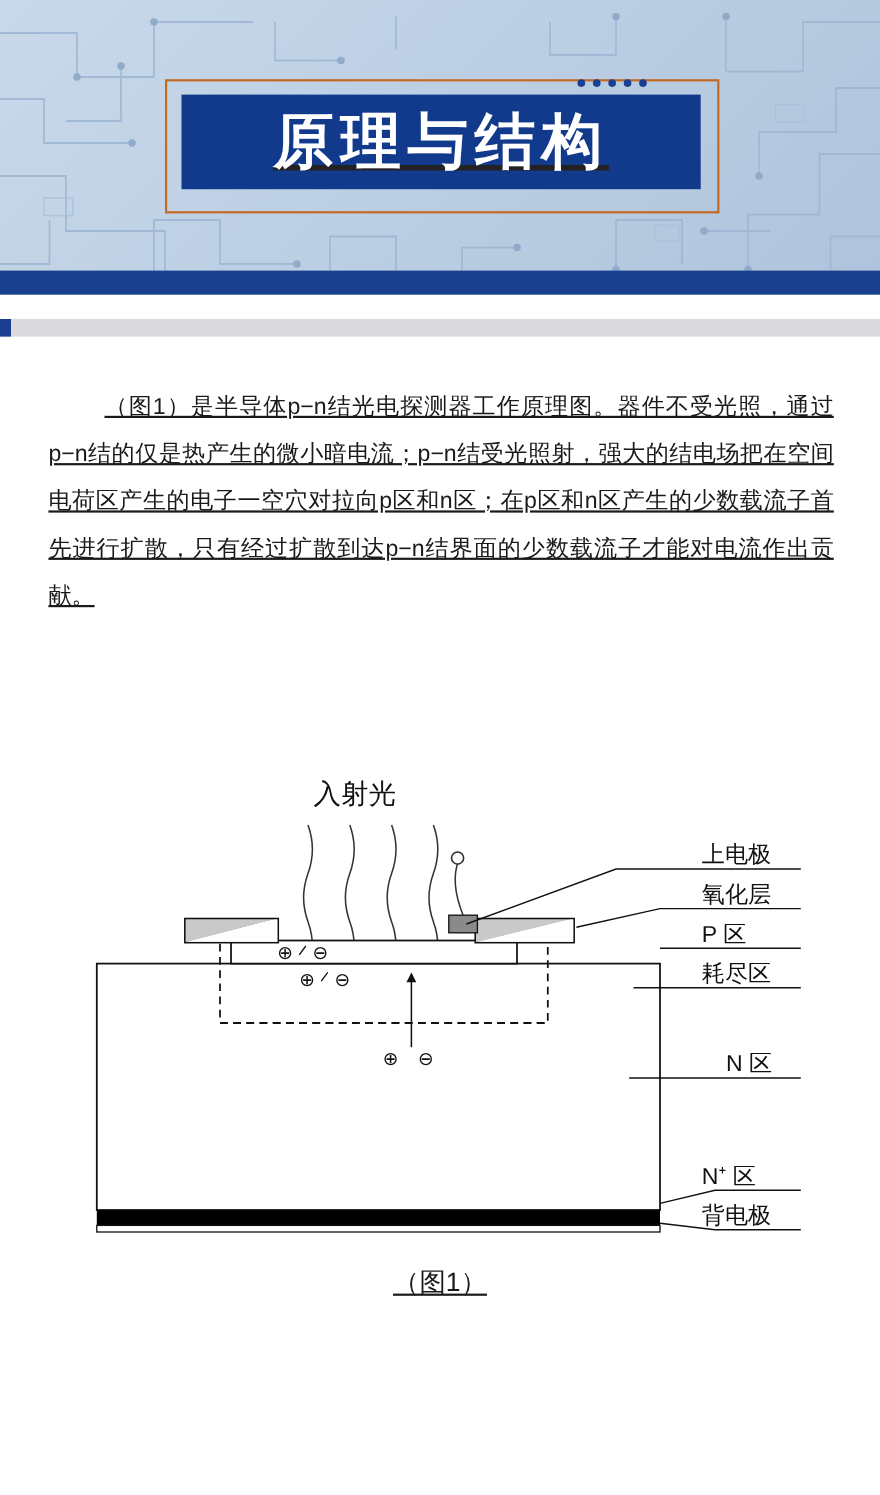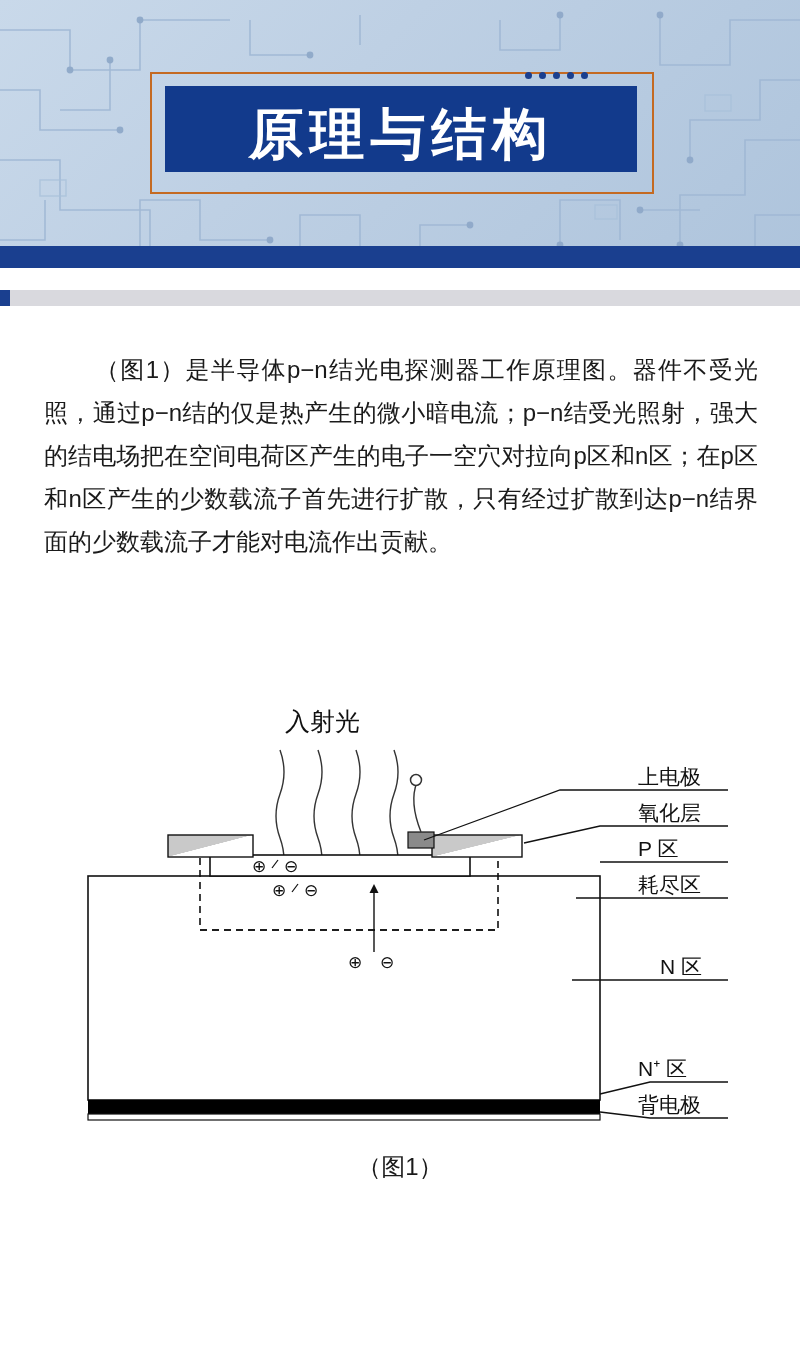--- a/index.html
+++ b/index.html
@@ -46,22 +46,23 @@
     border: 2px solid #c46a22;
   }
   .title-box {
     position: absolute;
     left: 165px;
     top: 86px;
     width: 472px;
     height: 86px;
     background: #123a8c;
     display: flex;
-    align-items: flex-end;
+    align-items: center;
     justify-content: center;
+    text-decoration: underline;
   }
   .title-text {
     color: #ffffff;
     font-size: 55px;
     font-weight: bold;
     letter-spacing: 6px;
     font-family: "Liberation Sans", sans-serif;
   }
   .dots {
     position: absolute;
@@ -94,26 +95,27 @@
     height: 16px;
     background: #1a3f8f;
   }
 
   
   .paragraph {
     position: absolute;
     top: 348px;
     left: 44px;
     width: 714px;
-    font-size: 24px;
+    font-size: 21px;
     line-height: 43px;
     color: #1a1a1a;
     text-align: justify;
     text-indent: 51px;
     font-family: "Liberation Sans", sans-serif;
+    text-decoration: underline;
   }
 
   
   .figure {
     position: absolute;
     top: 680px;
     left: 0;
     width: 800px;
     height: 580px;
   }
@@ -121,20 +123,21 @@
 
   .fig-caption {
     position: absolute;
     top: 1148px;
     left: 0;
     width: 800px;
     text-align: center;
     font-size: 24px;
     line-height: 38px;
     color: #1a1a1a;
+    text-decoration: underline;
   }
 </style>
 </head>
 <body>
 
 <div class="banner">
 
   <svg class="circuit" viewBox="0 0 800 268" preserveAspectRatio="none">
     <g stroke="#9fb7d4" stroke-width="1.6" fill="none" opacity="0.9">
       <path d="M0 30 H70 V70 H140 V20 H230"></path>

